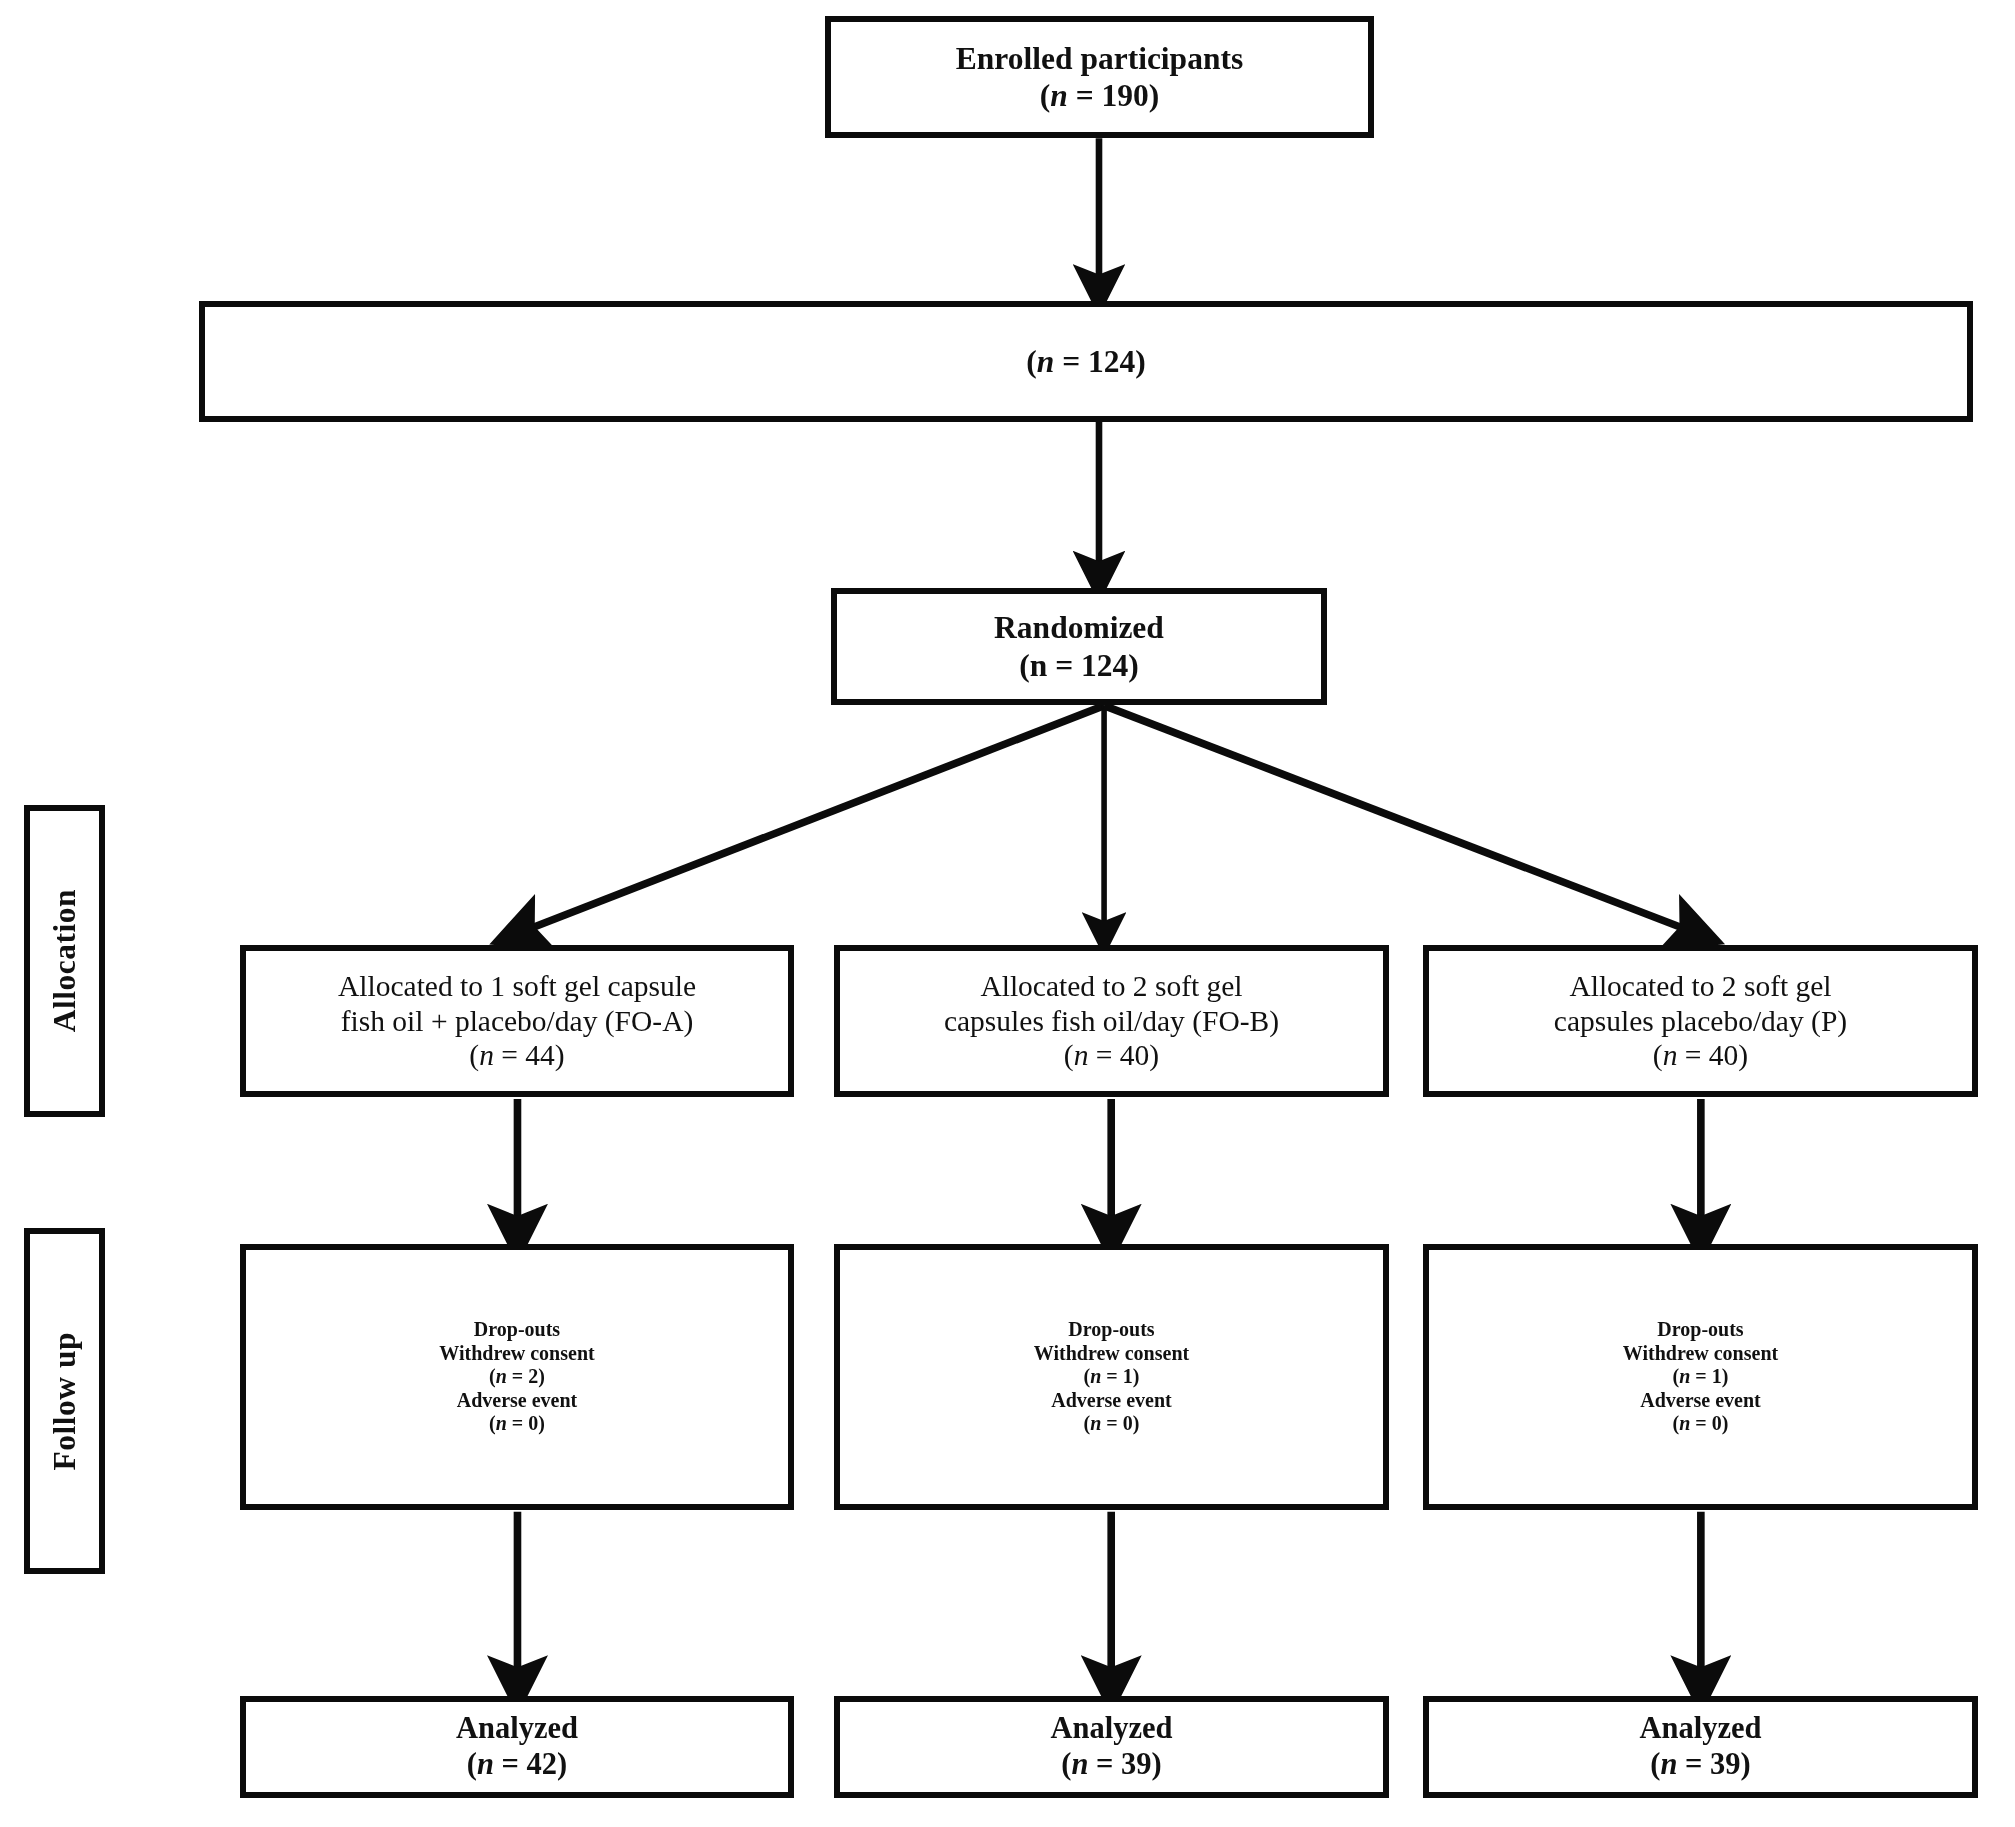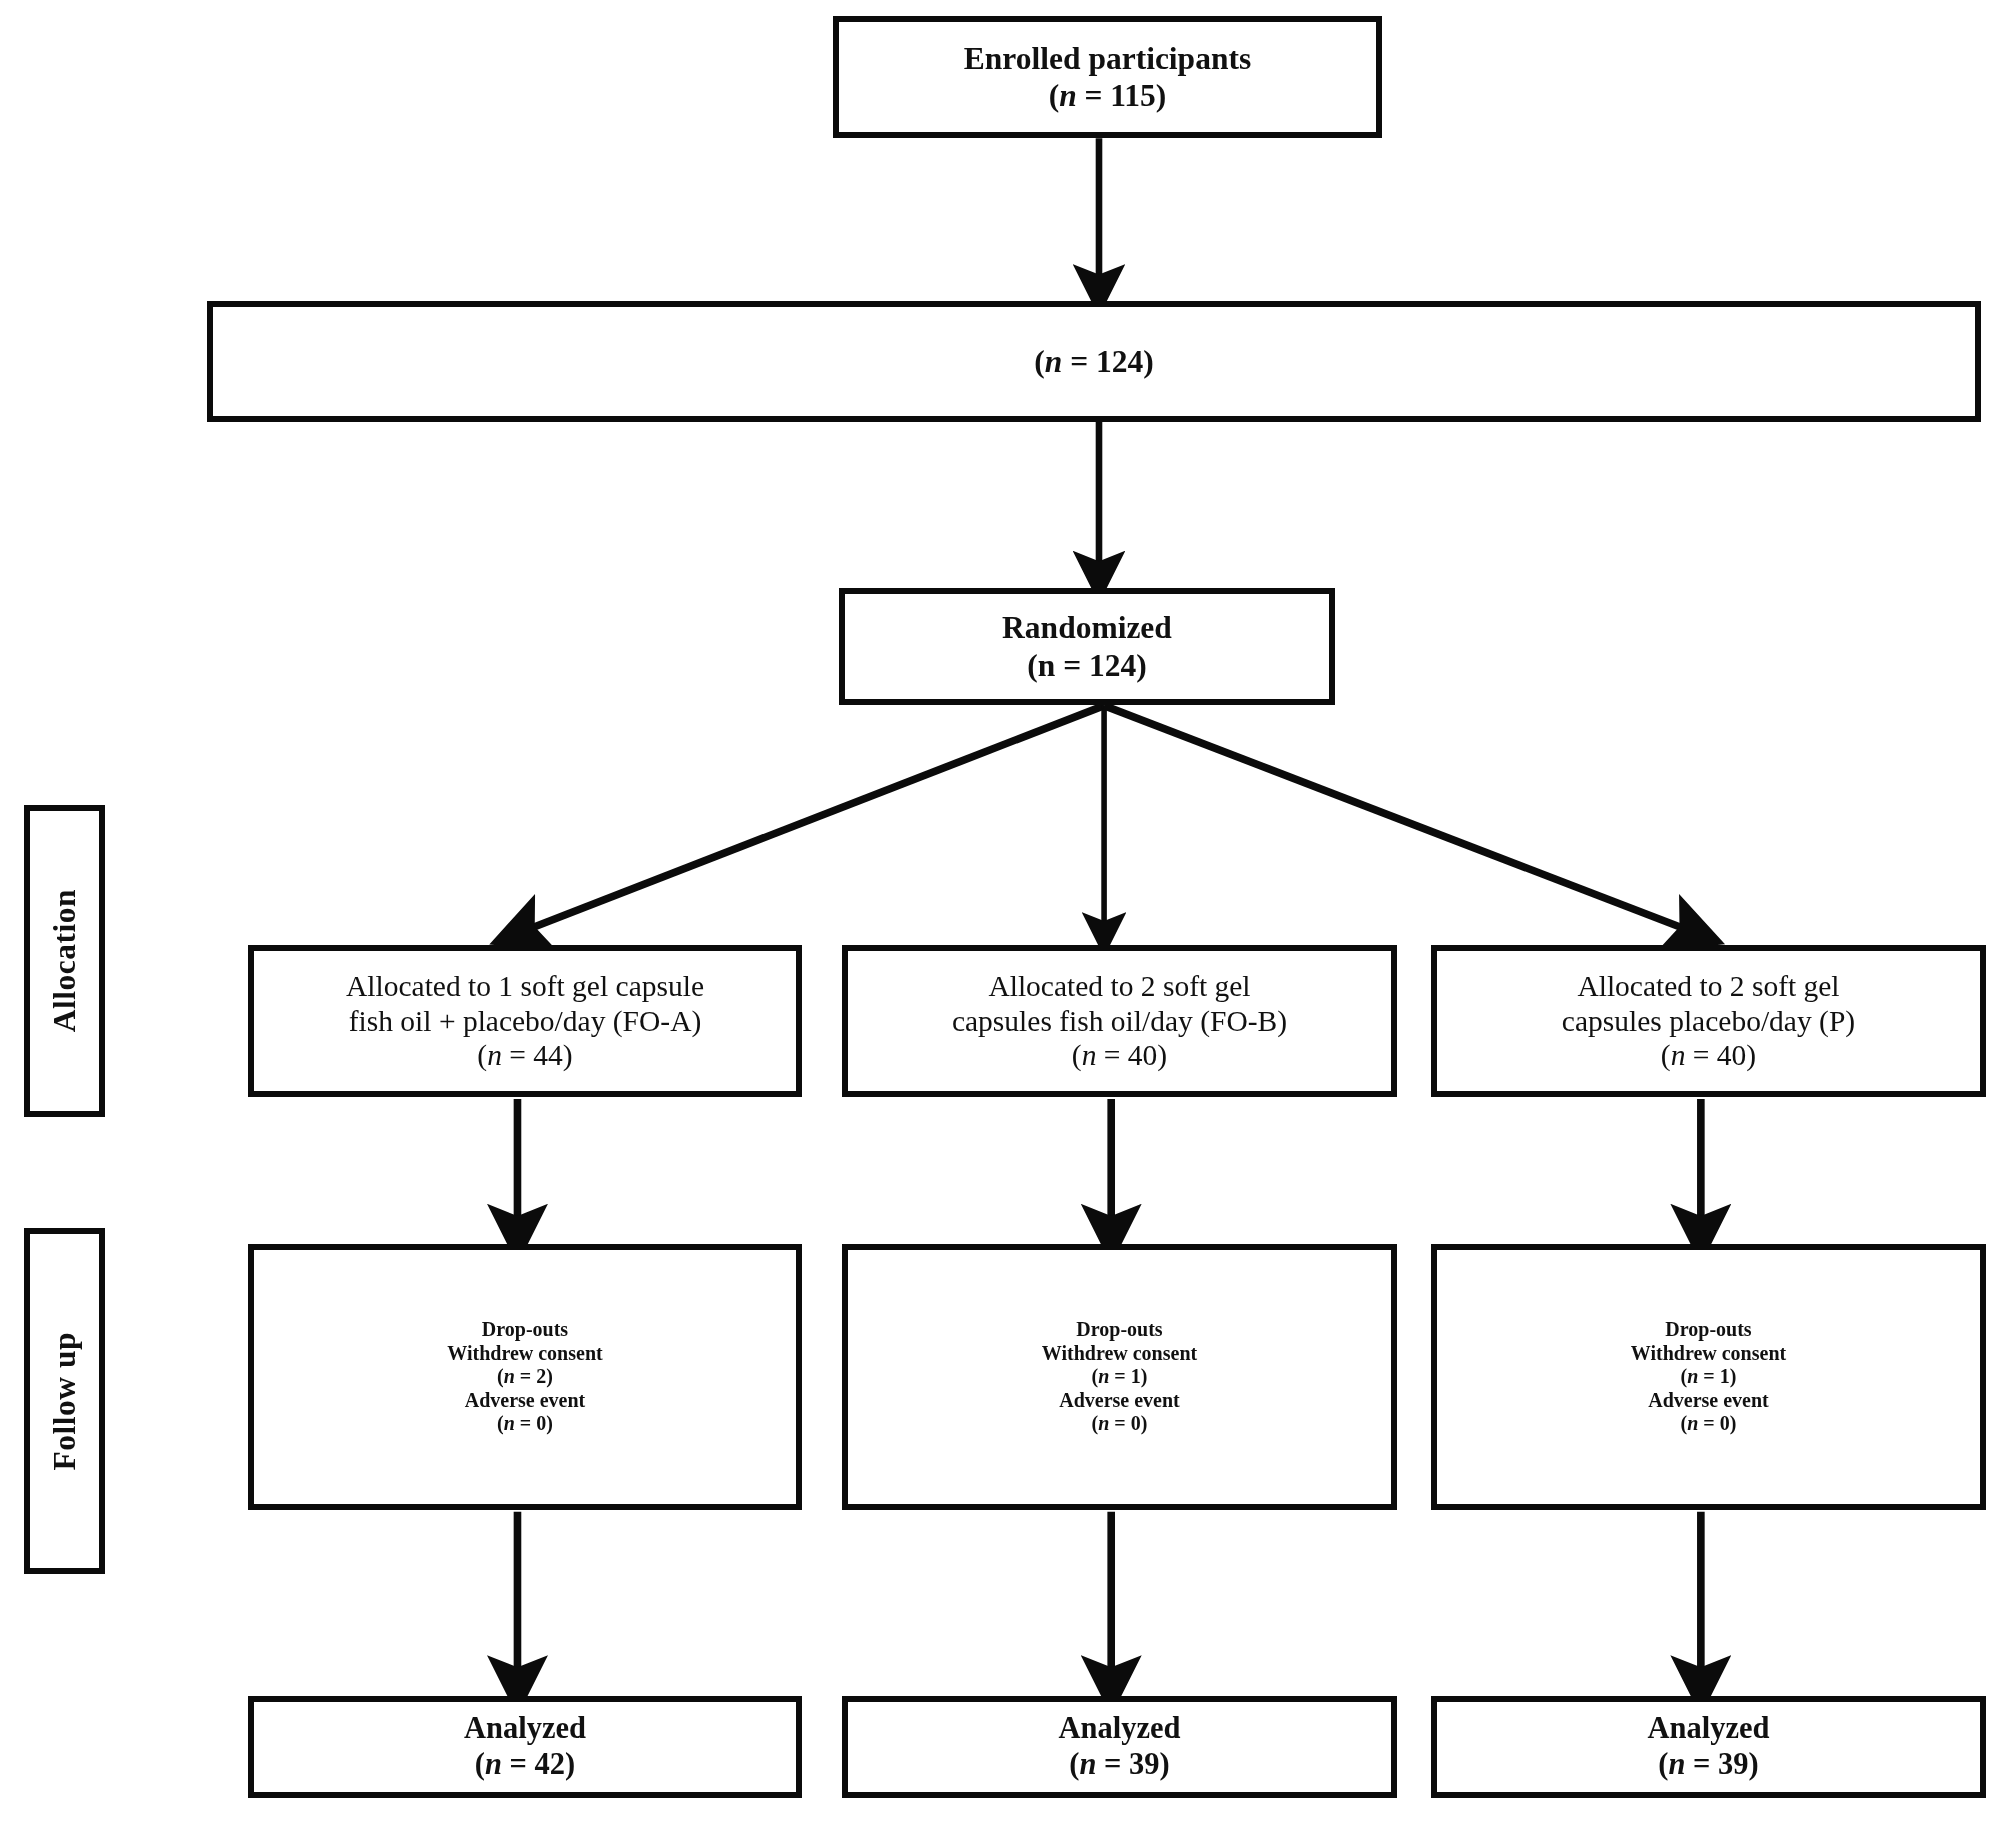--- a/index.html
+++ b/index.html
@@ -21,21 +21,20 @@
     position: absolute;
     box-sizing: border-box;
     border: 6.6px solid #0b0b0b;
     background: #ffffff;
     display: flex;
     flex-direction: column;
     align-items: center;
     justify-content: center;
     text-align: center;
     line-height: 1.18;
-    margin-left: 8px;
   }
   .box .line {
     display: block;
     white-space: nowrap;
   }
   .bold {
     font-weight: bold;
   }
   .reg {
     font-weight: normal;
@@ -142,21 +141,21 @@
 
   <div class="side-label" id="label-allocation">
     <span>Allocation</span>
   </div>
   <div class="side-label" id="label-followup">
     <span>Follow up</span>
   </div>
 
   <div class="box bold" id="box-enrolled">
     <span class="line">Enrolled participants</span>
-    <span class="line"><span>(</span><em class="n">n</em><span> = 115)</span></span>
+    <span class="line"><span>(</span><em class="n">n</em><span> = 190)</span></span>
   </div>
 
   <div class="box bold" id="box-screening">
     <span class="line"><span>(</span><em class="n">n</em><span> = 124)</span></span>
   </div>
 
   <div class="box bold" id="box-randomized">
     <span class="line">Randomized</span>
     <span class="line">(n = 124)</span>
   </div>

